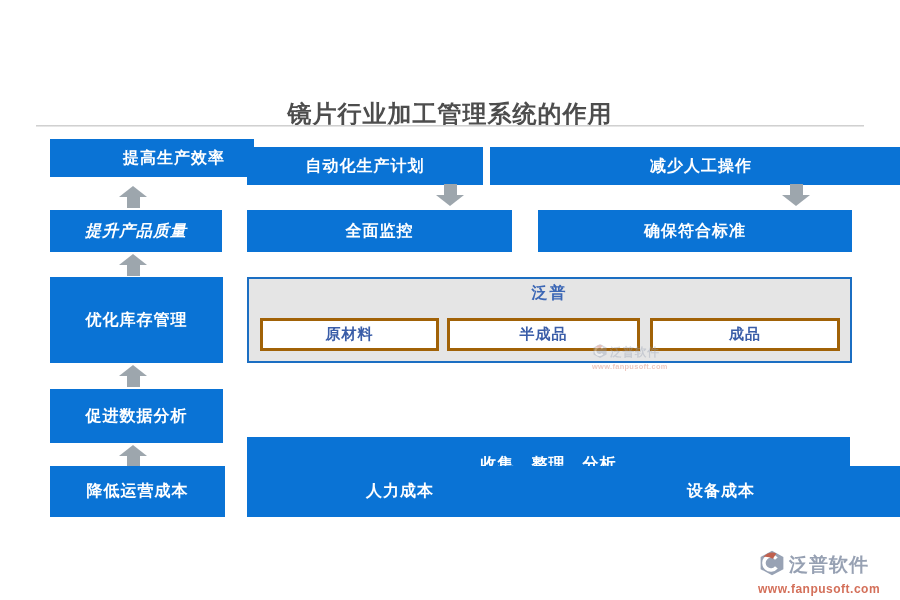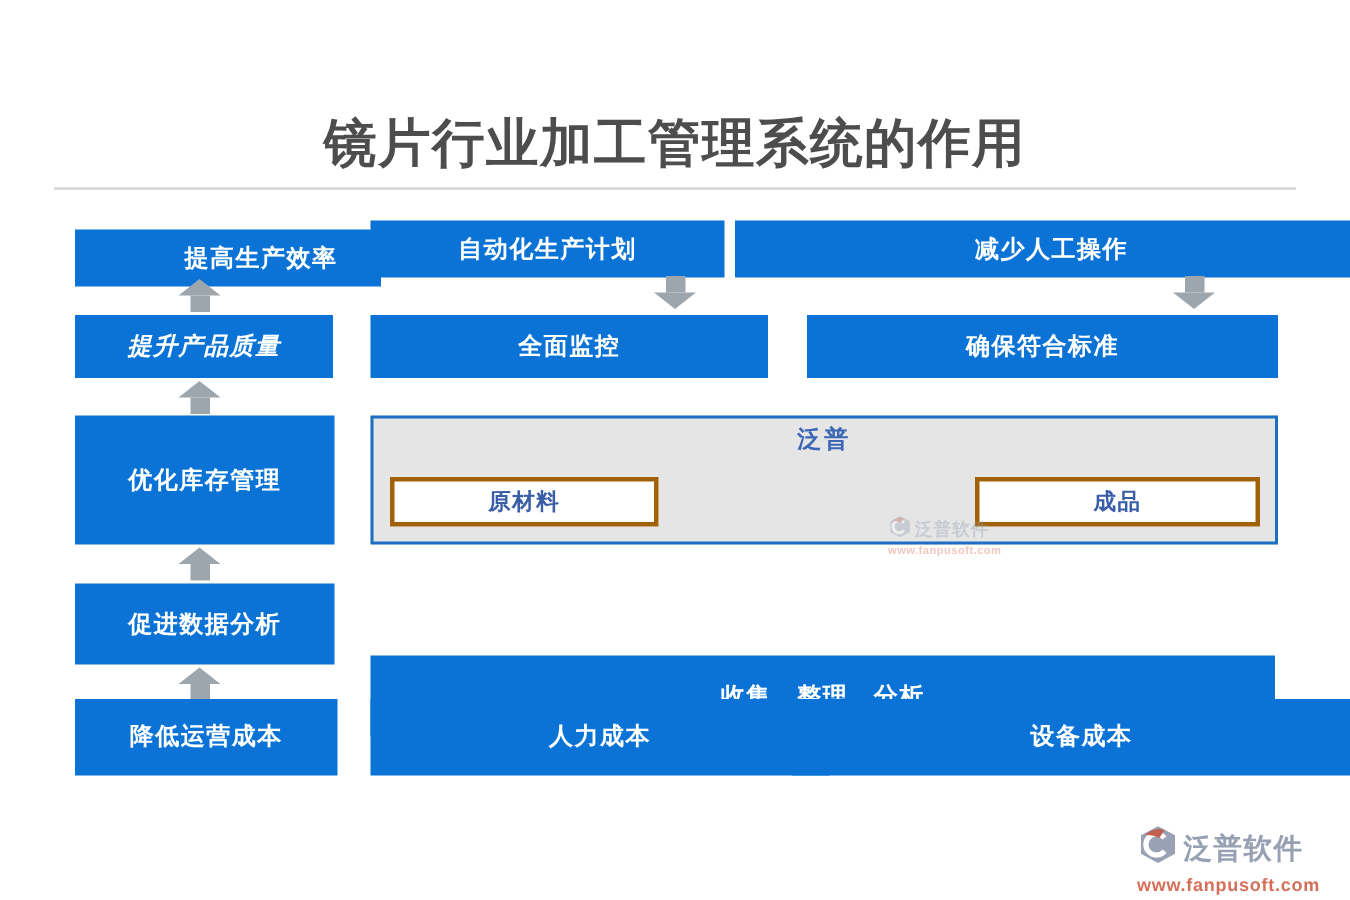--- a/index.html
+++ b/index.html
@@ -4,22 +4,22 @@
 <style>
   html,body{margin:0;padding:0;}
   body{
     width:900px;height:600px;position:relative;background:#ffffff;
     font-family:"Liberation Sans","DejaVu Sans",sans-serif;
     overflow:hidden;
   }
   .abs{position:absolute;}
   
   .title{
-    left:0;top:72px;width:900px;text-align:center;
-    font-size:35px;font-weight:bold;color:#4d4d4d;letter-spacing:1px;
+    left:0;top:98px;width:900px;text-align:center;
+    font-size:24px;font-weight:bold;color:#4d4d4d;letter-spacing:1px;
   }
   .divider{
     left:36px;top:125px;width:828px;height:2px;
     background:linear-gradient(to bottom,#c6c6c6,#f0f0f0);
   }
   
   .bbox{
     background:#0a73d5;color:#ffffff;font-weight:bold;font-size:16px;
     display:flex;align-items:center;justify-content:center;
     letter-spacing:1px;box-sizing:border-box;
@@ -58,21 +58,21 @@
   .wm-brand{color:#97a1b3;font-weight:bold;font-size:19px;letter-spacing:1px;}
   .wm-url{color:#d4705a;font-weight:bold;font-size:12px;margin-top:1px;letter-spacing:0.5px;}
   .wm-center{opacity:0.38;transform:scale(0.62);transform-origin:top left;}
 </style>
 </head>
 <body>
 
 <div class="abs title">镜片行业加工管理系统的作用</div>
 <div class="abs divider"></div>
 
-<div class="abs bbox" style="left:50px;top:153px;width:204px;height:38px;padding-left:44px;">提高生产效率</div>
+<div class="abs bbox" style="left:50px;top:139px;width:204px;height:38px;padding-left:44px;">提高生产效率</div>
 <div class="abs bbox" style="left:247px;top:147px;width:236px;height:38px;">自动化生产计划</div>
 <div class="abs bbox" style="left:490px;top:147px;width:422px;height:38px;">减少人工操作</div>
 
 <div class="abs arrow" style="left:119px;top:186px;">
   <div class="head-up"></div>
     <div class="stem"></div>
 </div>
 <div class="abs arrow" style="left:436px;top:184px;">
   <div class="stem"></div>
     <div class="head-down"></div>
@@ -89,20 +89,21 @@
 <div class="abs arrow" style="left:119px;top:254px;">
   <div class="head-up"></div>
     <div class="stem"></div>
 </div>
 
 <div class="abs bbox" style="left:50px;top:277px;width:173px;height:86px;">优化库存管理</div>
 
 <div class="abs panel">
   <div class="panel-header">泛普</div>
   <div class="panel-item" style="left:11px;width:179px;">原材料</div>
+  <div class="panel-item" style="left:198px;width:193px;">半成品</div>
   <div class="panel-item" style="left:401px;width:190px;">成品</div>
 </div>
 
 <div class="abs wm wm-center" style="left:592px;top:343px;">
   <div class="wm-row">
     <span>
       <svg viewBox="0 0 32 32" width="26" height="26" aria-hidden="true">
         <path d="M16 2 L29 9 v14 L16 30 L3 23 V9 Z" fill="#98a2b4"></path>
         <path d="M21 11 a8 8 0 1 0 0 10" stroke="#ffffff" stroke-width="4" fill="none"></path>
         <path d="M6 9 q7 -7 15 -4 l-4 6 q-6 -3 -11 -2 z" fill="#c0604e"></path>

